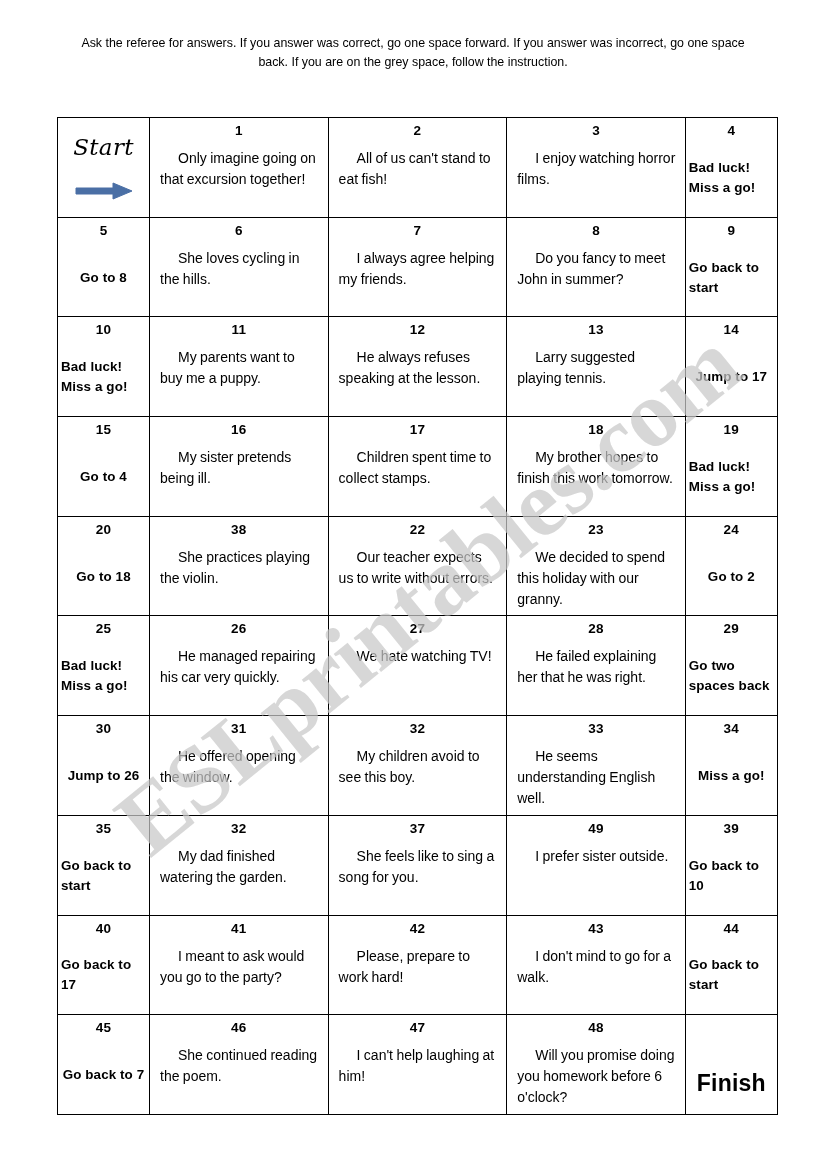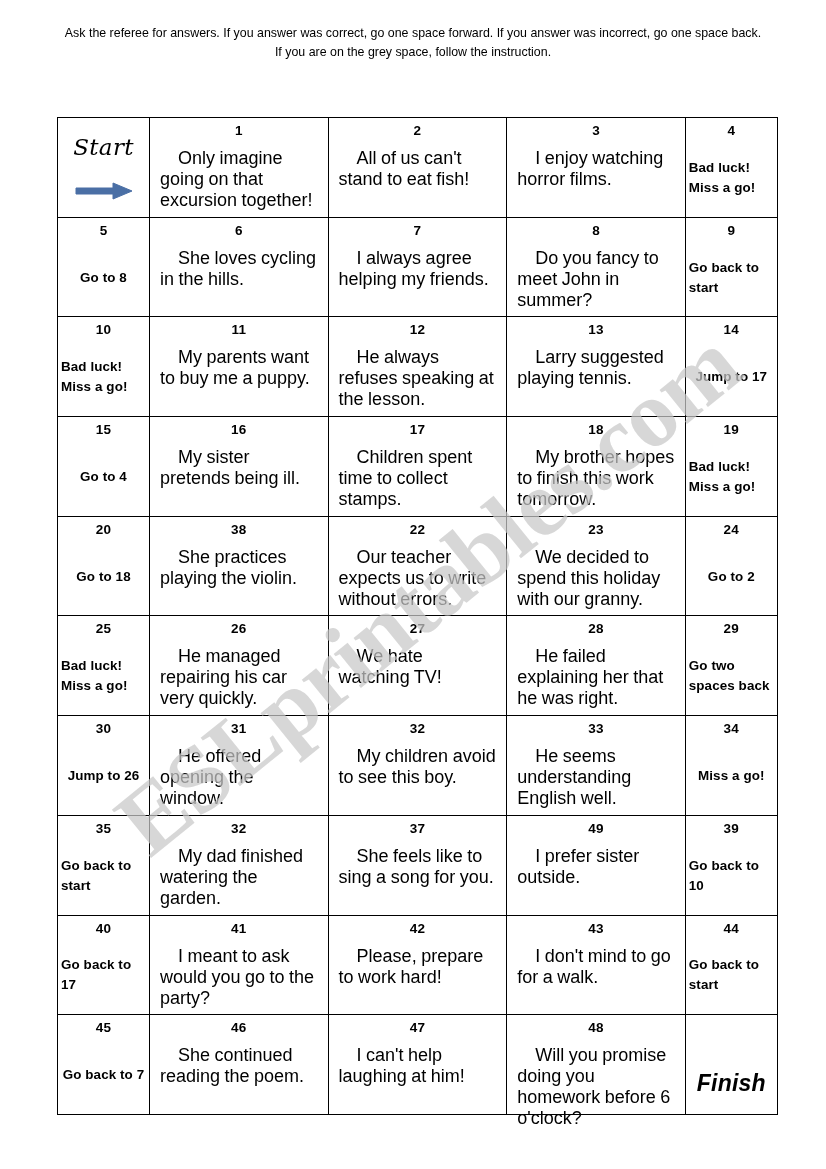--- a/index.html
+++ b/index.html
@@ -37,21 +37,21 @@
     font-weight: 400;
     line-height: 32px;
     letter-spacing: 0.2px;
     margin: 0 0 7px 0;
   }
   #doc-instructions {
     font-family: "Liberation Sans", sans-serif;
     font-size: 12.4px;
     font-weight: 400;
     line-height: 19px;
-    margin: 2px;
+    margin: 12px;
     padding: 0 2px;
   }
 
   
   #board {
     position: absolute;
     left: 57px;
     top: 117px;
     width: 715px;
     border-collapse: collapse;
@@ -80,21 +80,21 @@
   .cell-num {
     font-size: 13.5px;
     font-weight: bold;
     text-align: center;
     line-height: 16px;
     letter-spacing: 0.2px;
   }
 
   
   .cell-text {
-    font-size: 18px;
+    font-size: 14px;
     font-weight: 400;
     line-height: 21px;
     text-align: left;
     text-indent: 18px;
     padding: 0 3px 0 4px;
     margin-top: 9px;
     word-spacing: -0.5px;
   }
 
   
@@ -137,21 +137,20 @@
   
   .finish-wrap {
     position: absolute;
     left: 0; right: 0; top: 0; bottom: 0;
     display: flex;
     align-items: center;
     justify-content: center;
   }
   .finish-label {
     font-family: "Liberation Sans", sans-serif;
-    font-style: italic;
     font-weight: bold;
     font-size: 23px;
     line-height: 26px;
     letter-spacing: 0.2px;
     margin-top: 36px;
   }
 
   
   #watermark {
     position: absolute;

